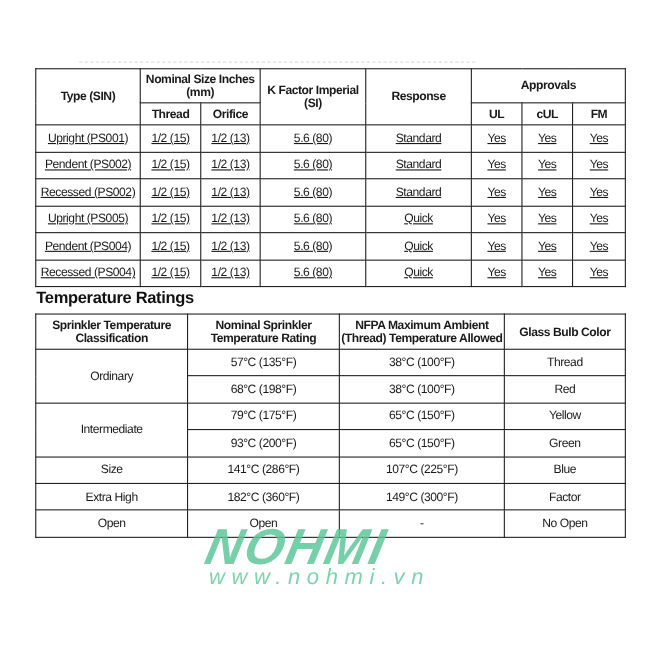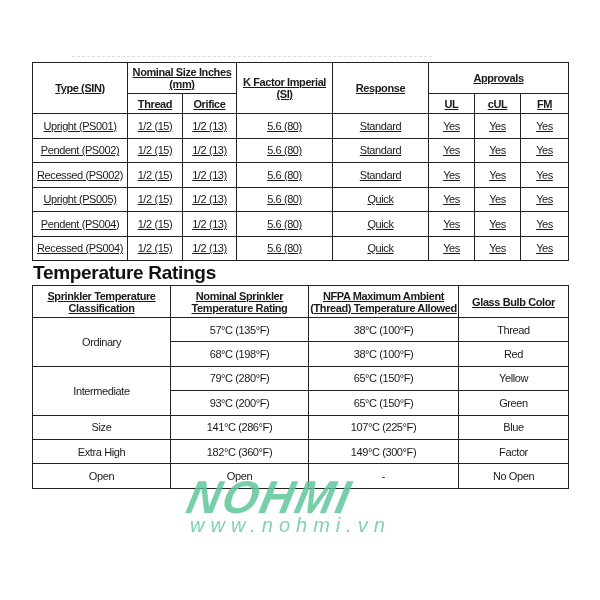--- a/index.html
+++ b/index.html
@@ -1,29 +1,29 @@
 <!DOCTYPE html>
 <html><head>
 <meta charset="utf-8">
 <style>
   html, body { margin:0; padding:0; background:#ffffff; }
   body { width:600px; height:600px; position:relative; overflow:hidden;
          font-family:"Liberation Sans", sans-serif; color:#1a1a1a; }
   table { border-collapse:collapse; position:absolute; left:32px; width:536px; table-layout:fixed; }
   td, th { border:1.5px solid #222; text-align:center; vertical-align:middle; padding:0;
            font-size:11px; letter-spacing:-0.4px; font-weight:normal; }
-  th { font-weight:bold; font-size:11px;text-decoration:underline; }
+  th { font-weight:bold; font-size:11px; }
   #specs { top:62px; }
   #specs tr.h1 { height:31px; }
   #specs tr.h2 { height:20px; }
   #specs tbody tr { height:24.5px;text-decoration:underline; }
   #temps { top:285px; }
   #temps tr.hdr { height:32px;margin-top:38px; }
   #temps tbody tr { height:24.4px; }
-  .section-title { position:absolute; left:33px; top:262px; font-weight:bold; font-size:19px;
+  .section-title { position:absolute; left:33px; top:262px; font-weight:bold; font-size:15px;
                    letter-spacing:-0.3px; color:#111; }
   .topline { position:absolute; top:56px; left:72px; width:360px; height:1px;
              border-top:1px dashed #ddd; }
   .watermark { position:absolute; left:180px; top:470px; width:260px; height:70px; }
   .wm-logo { position:absolute; left:8px; top:0; font-size:46px; font-weight:bold; font-style:italic;
              color:#5fc79a; opacity:0.85; letter-spacing:2px; transform:skewX(-12deg); }
   .wm-url { position:absolute; left:10px; top:44px; font-size:20px; font-style:italic; color:#5fc79a;
             opacity:0.8; letter-spacing:6px; }
 </style>
 </head>
@@ -146,21 +146,21 @@
       <td>38°C (100°F)</td>
       <td>Thread</td>
     </tr>
     <tr>
       <td>68°C (198°F)</td>
       <td>38°C (100°F)</td>
       <td>Red</td>
     </tr>
     <tr>
       <td rowspan="2">Intermediate</td>
-      <td>79°C (280°F)</td>
+      <td>79°C (175°F)</td>
       <td>65°C (150°F)</td>
       <td>Yellow</td>
     </tr>
     <tr>
       <td>93°C (200°F)</td>
       <td>65°C (150°F)</td>
       <td>Green</td>
     </tr>
     <tr>
       <td>Size</td>

